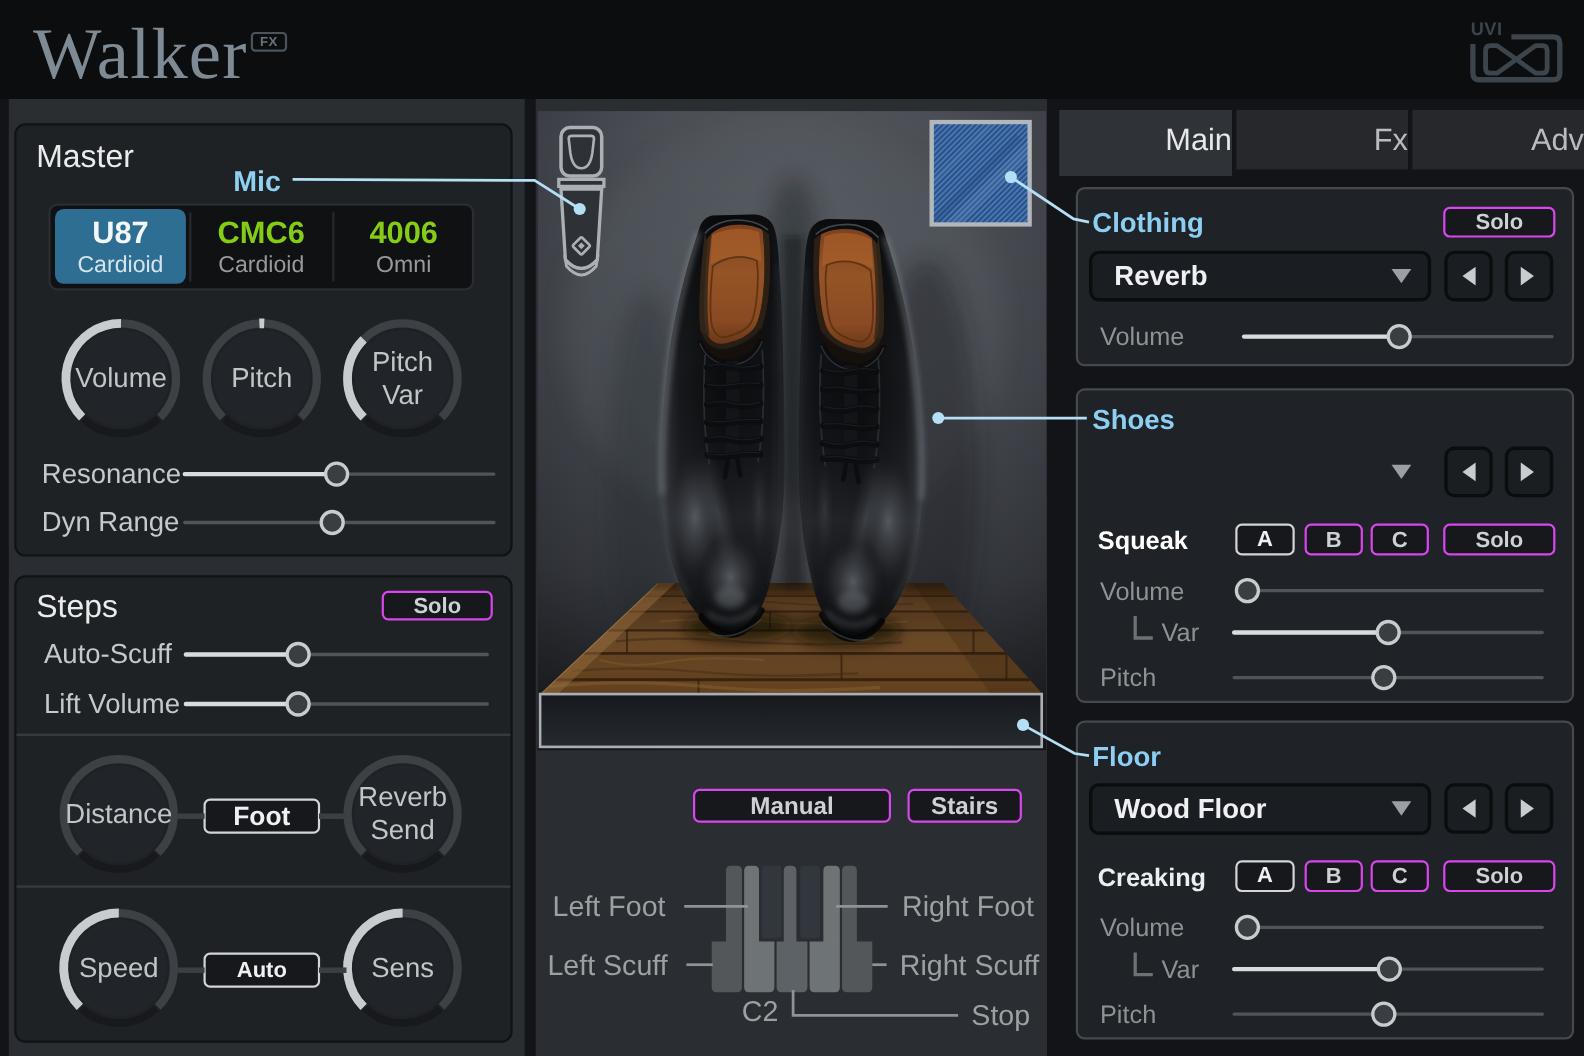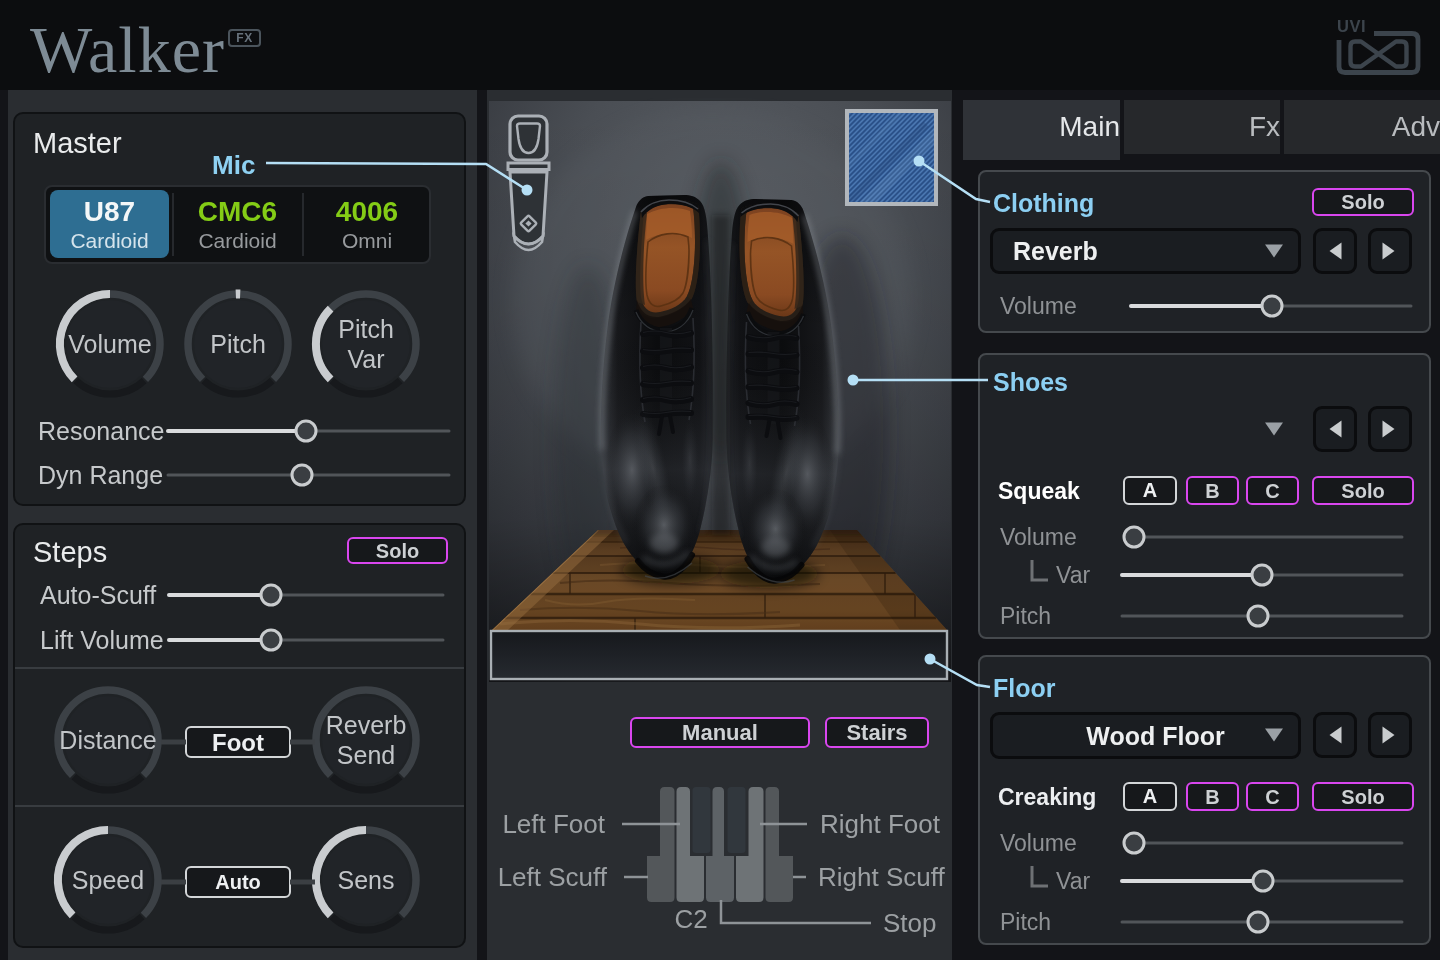--- a/index.html
+++ b/index.html
@@ -455,21 +455,21 @@
 <div class="abs rpanel" style="left:978px;top:353px;width:453px;height:286px"></div>
 <div class="abs rpanel" style="left:978px;top:655px;width:453px;height:290px"></div>
 <div class="abs bluehead" style="left:993px;top:189px">Clothing</div>
 <div class="abs bluehead" style="left:993px;top:368px">Shoes</div>
 <div class="abs bluehead" style="left:993px;top:674px">Floor</div>
 <div class="abs btn" style="left:1312px;top:188px;width:102px;height:28px;font-size:20px;line-height:25px">Solo</div>
 <div class="abs btn" style="left:1312px;top:476px;width:102px;height:29px;font-size:20px;line-height:26px">Solo</div>
 <div class="abs btn" style="left:1312px;top:782px;width:102px;height:29px;font-size:20px;line-height:26px">Solo</div>
 
 <div class="abs btn drop" style="left:990px;top:228px;width:311px;height:46px;text-align:left"><span style="font-size:25px;line-height:41px;margin-left:20px;color:#eef0f1">Reverb</span></div>
-<div class="abs btn drop" style="left:990px;top:712px;width:311px;height:47px;text-align:center"><span style="font-size:25px;line-height:42px;margin-left:20px;color:#eef0f1">Wood Floor</span></div>
+<div class="abs btn drop" style="left:990px;top:712px;width:311px;height:47px;text-align:left"><span style="font-size:25px;line-height:42px;margin-left:20px;color:#eef0f1">Wood Floor</span></div>
 <div class="abs btn drop" style="left:1313px;top:228px;width:44px;height:46px"></div>
     <div class="abs btn drop" style="left:1368px;top:228px;width:44px;height:46px"></div>
     <div class="abs btn drop" style="left:1313px;top:406px;width:44px;height:46px"></div>
     <div class="abs btn drop" style="left:1368px;top:406px;width:44px;height:46px"></div>
     <div class="abs btn drop" style="left:1313px;top:712px;width:44px;height:46px"></div>
     <div class="abs btn drop" style="left:1368px;top:712px;width:44px;height:46px"></div>
     <svg font-family="Liberation Sans, sans-serif" class="abs" style="left:952px;top:90px;pointer-events:none" width="488" height="870" viewBox="952 90 488 870">
       <path d="M 1265 244.5 L 1283 244.5 L 1274 257.5 Z" fill="#9aa0a5"></path>
       <path d="M 1341.5 242.5 L 1329.5 251 L 1341.5 259.5 Z" fill="#c9ccce"></path>
       <path d="M 1382.5 242.5 L 1394.5 251 L 1382.5 259.5 Z" fill="#c9ccce"></path>

